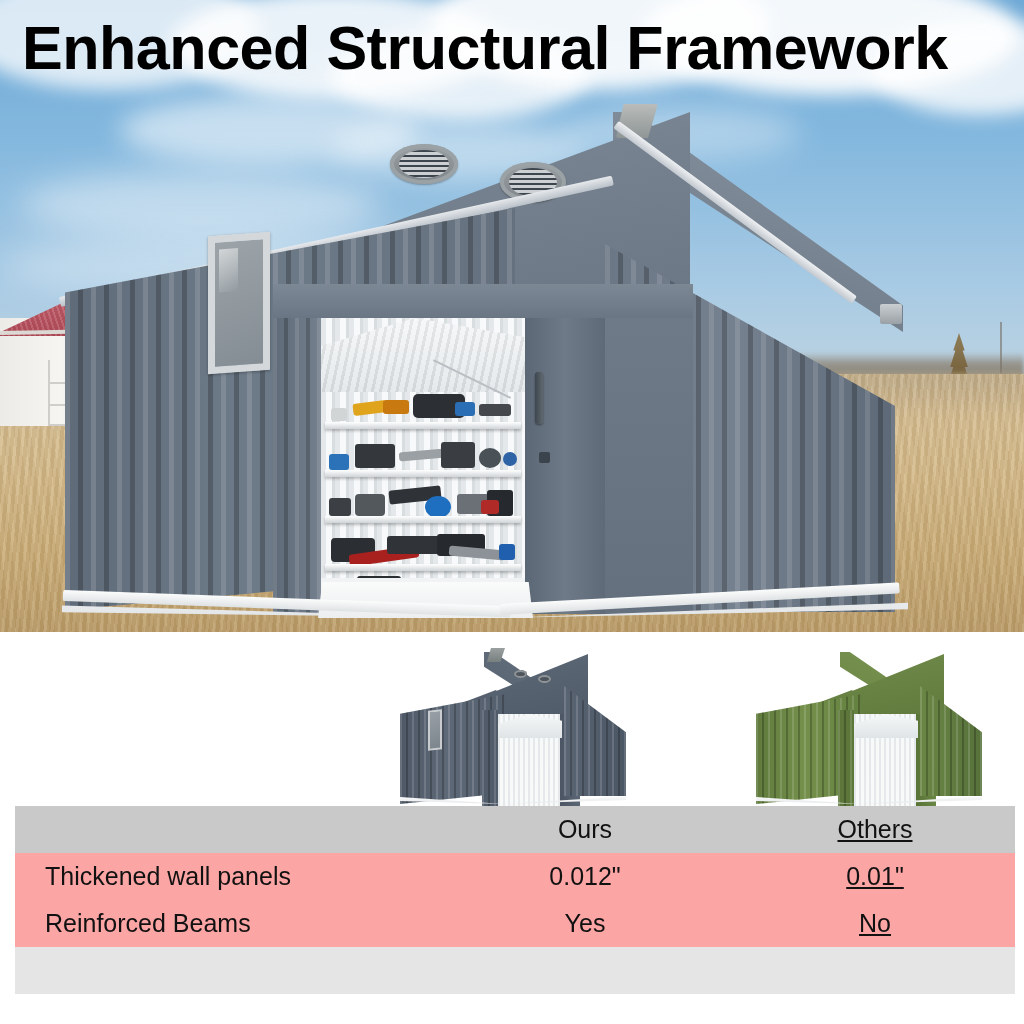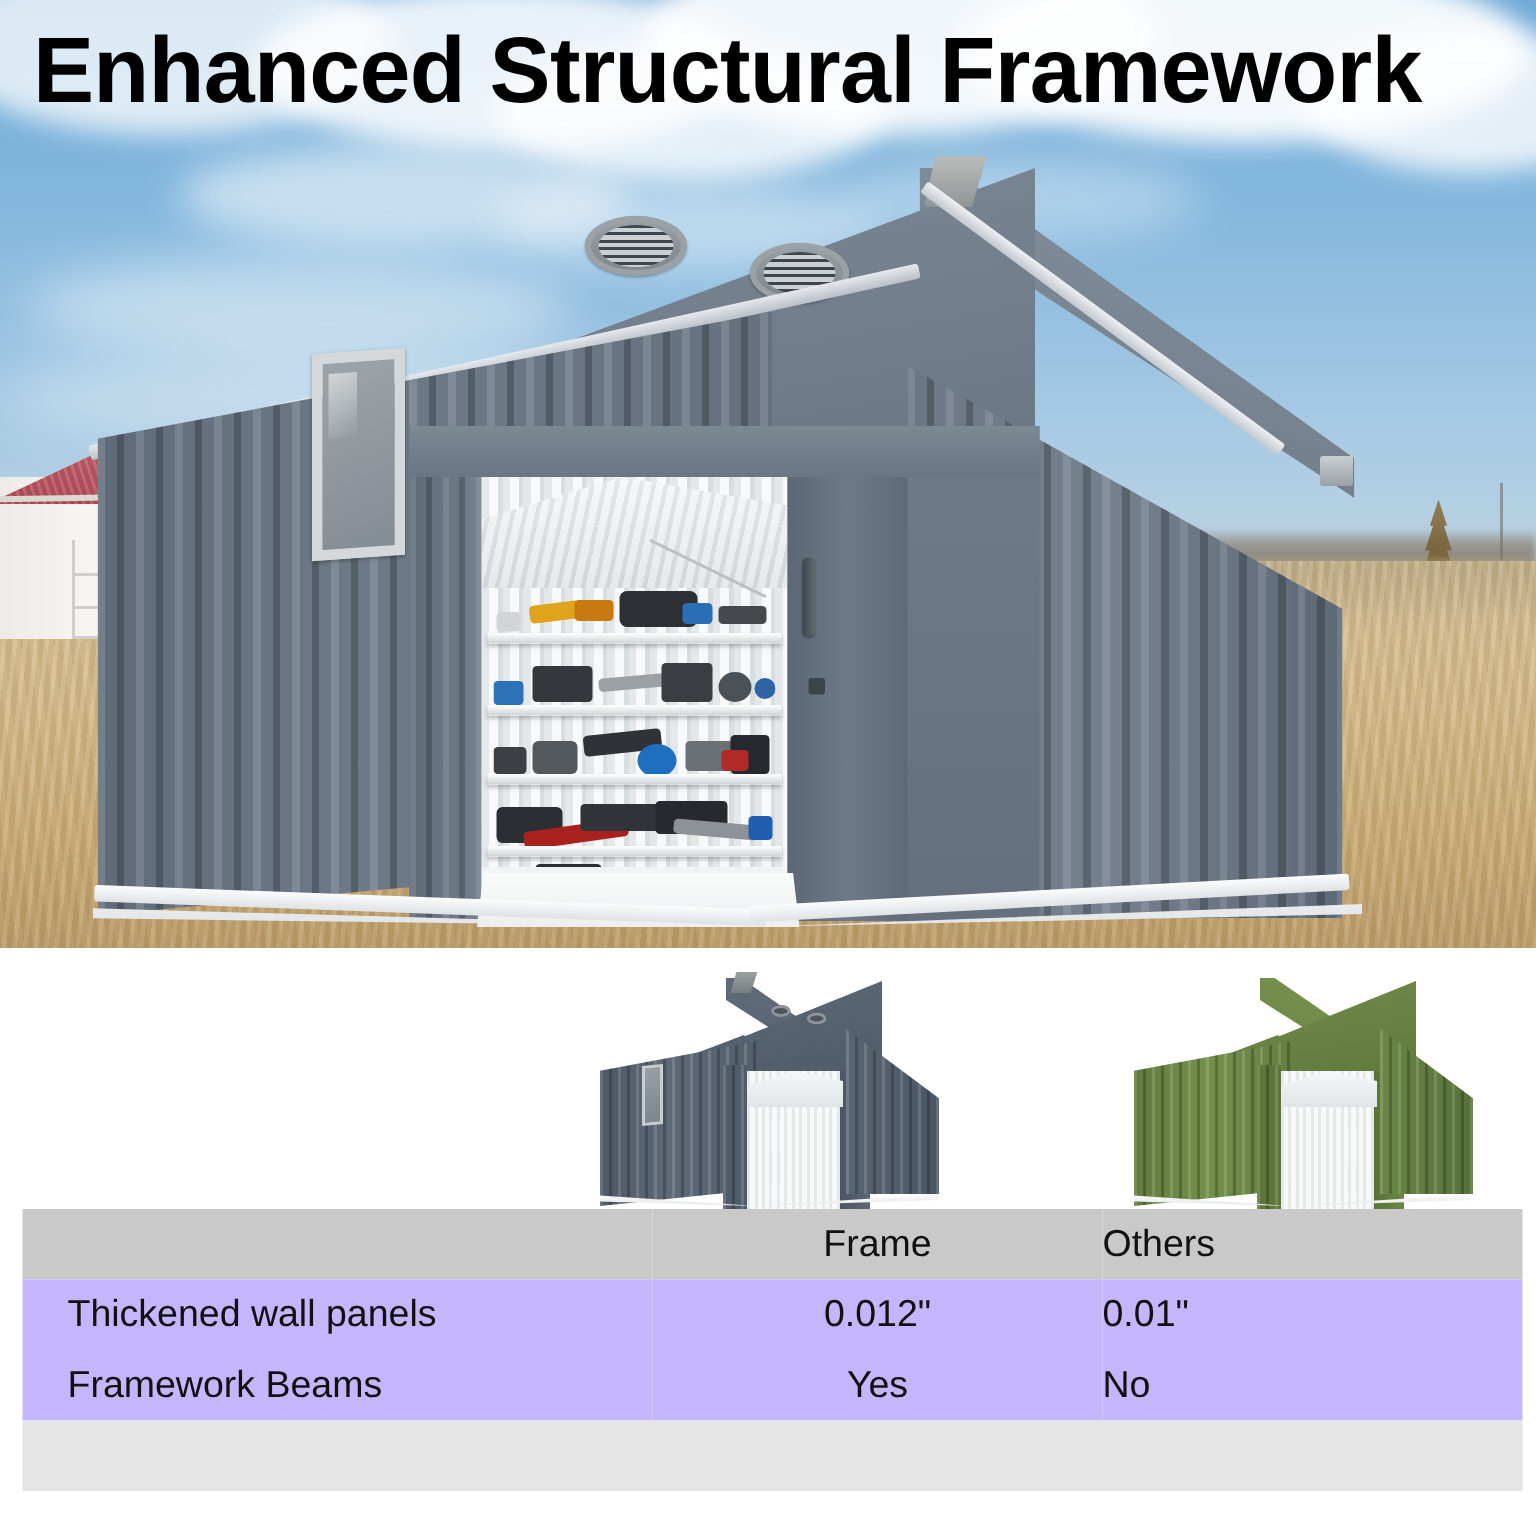--- a/index.html
+++ b/index.html
@@ -207,23 +207,23 @@
   .m-vent  { position:absolute; width:13px; height:8px; border-radius:50%;
              background:#4e555c; box-shadow:inset 0 0 0 2px #8e9498; }
   .m-v1 { left:122px; top:22px; } .m-v2 { left:146px; top:27px; }
 
   
   .cmp { position:absolute; left:15px; top:806px; width:1000px;
          border-collapse:collapse; font-size:25px; color:#111; }
   .cmp td, .cmp th { height:47px; font-weight:normal; padding:0; vertical-align:middle; }
   .cmp .c-label { width:420px; text-align:left; padding-left:30px; }
   .cmp .c-ours  { width:300px; text-align:center; }
-  .cmp .c-others{ width:280px; text-align:left; }
+  .cmp .c-others{ width:280px; text-align:center;text-decoration:underline; }
   .row-dark  { background:#c9c9c9; }
-  .row-light { background:#c4b5fd; }
+  .row-light { background:#fca5a5; }
   .cmp-foot  { height:26px; background:#e5e5e5; }
 </style>
 </head>
 <body>
 
 <div id="page">
 
   <div class="hero">
     <div class="sky"></div>
     <div class="cloud c1"></div>
@@ -364,32 +364,32 @@
       <div class="m-door" style="background:linear-gradient(90deg,#587336,#6b8745);"></div>
       <div class="m-wallR" style="background:linear-gradient(90deg,#6b8745,#56713a);"></div>
       <div class="m-base"></div>
     </div>
   </div>
 
   <table class="cmp">
     <thead>
       <tr class="row-dark">
         <th class="c-label"></th>
-        <th class="c-ours">Frame</th>
+        <th class="c-ours">Ours</th>
         <th class="c-others">Others</th>
       </tr>
     </thead>
     <tbody>
       <tr class="row-light">
         <td class="c-label">Thickened wall panels</td>
         <td class="c-ours">0.012"</td>
         <td class="c-others">0.01"</td>
       </tr>
       <tr class="row-light">
-        <td class="c-label">Framework Beams</td>
+        <td class="c-label">Reinforced Beams</td>
         <td class="c-ours">Yes</td>
         <td class="c-others">No</td>
       </tr>
       <tr class="cmp-foot">
         <td colspan="3"></td>
       </tr>
     </tbody>
   </table>
 
 </div>

